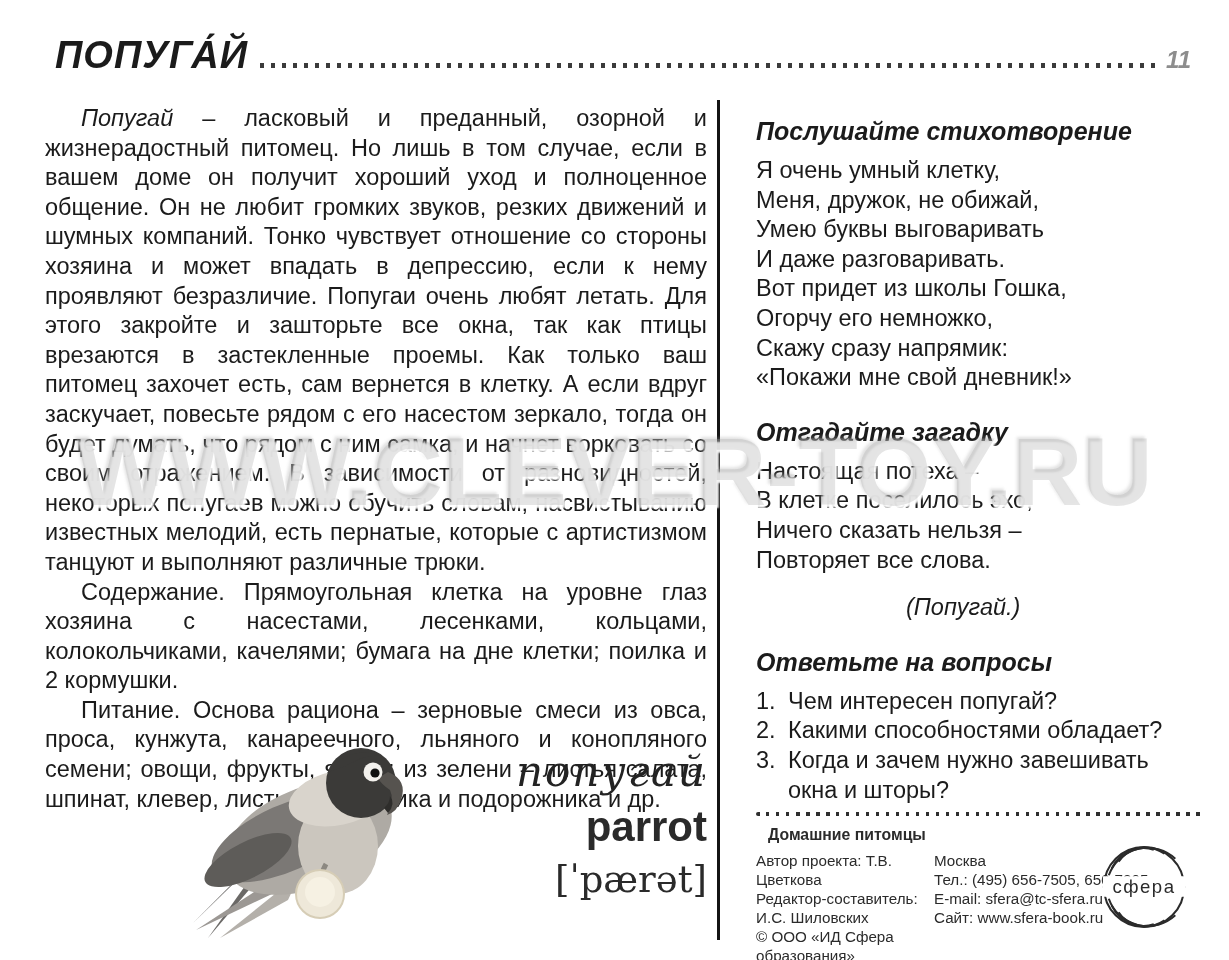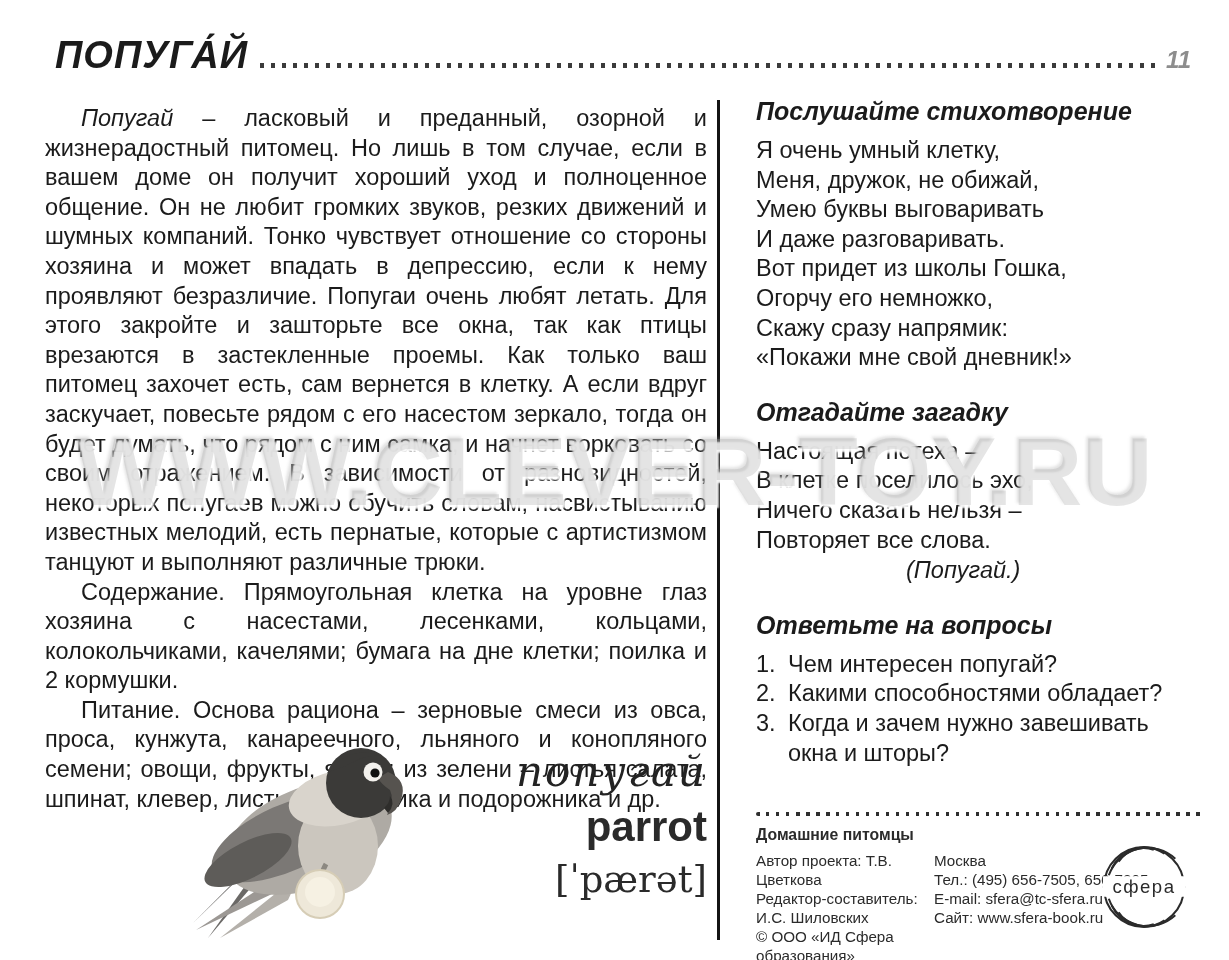--- a/index.html
+++ b/index.html
@@ -16,39 +16,39 @@
   .pagenum{font-size:24px; font-weight:bold; font-style:italic; color:#8d8d8d; line-height:1; padding-bottom:2px;}
   
   .left-col{position:absolute; left:45px; top:104px; width:662px;
     font-size:23.5px; line-height:29.6px; text-align:justify;}
   .left-col p{margin:0; text-indent:36px;}
   .lead-ital{font-style:italic;}
   .lead-bold{font-weight:normal;}
   
   .divider{position:absolute; left:717px; top:100px; width:2.5px; height:840px; background:#141414;}
   
-  .right-col{position:absolute; left:756px; top:96px; width:442px; font-size:23.5px; line-height:29.6px;}
+  .right-col{position:absolute; left:756px; top:116px; width:442px; font-size:23.5px; line-height:29.6px;}
   .rc-head{font-size:25px; font-weight:bold; font-style:italic; margin:0 0 10px 0; line-height:1.2;}
   .rc-block{margin:0;}
   .gap-lg{margin-top:24px;}
   .poem-line,.riddle-line{white-space:nowrap;}
-  .riddle-answer{font-style:italic; padding-left:150px; margin-top:1px;}
+  .riddle-answer{font-style:italic; padding-left:150px; margin-top:18px;}
   .q-list{margin:0; padding:0; list-style:none;}
   .q-item{display:flex;}
   .q-num{width:32px; flex:0 0 32px;}
   .q-text{flex:1;}
   
   .vocab{position:absolute; left:455px; top:744px; width:252px; text-align:right;}
   .v-ru{font-family:"DejaVu Serif", serif; font-style:italic; font-size:42px; line-height:56px; color:#232323; letter-spacing:2px;}
   .v-en{font-weight:bold; font-size:42px; line-height:54px; color:#2a2a2a;}
   .v-tr{font-family:"DejaVu Serif", serif; font-size:37px; line-height:52px; color:#2a2a2a;}
   
   .pub{position:absolute; left:756px; top:812px; width:450px; font-size:15.2px; line-height:19px; color:#2b2b2b;}
   .pub-dots{height:4px; background:repeating-linear-gradient(to right,#2e2e2e 0 3.5px,transparent 3.5px 10px); border-radius:2px;}
-  .pub-title{font-weight:bold; font-size:15.8px; margin-top:9px;}
+  .pub-title{font-weight:bold; font-size:15.8px; margin-top:9px;margin-left:12px;}
   .pub-cols{display:flex; margin-top:7px;}
   .pub-col-left{width:178px; flex:0 0 178px;}
   .pub-col-right{flex:1;}
   .logo-wrap{position:absolute; left:1100px; top:843px;text-align:right;}
   
   .parrot-wrap{position:absolute; left:150px; top:742px;}
   
   .watermark{
     position:absolute; left:0; top:404px; width:100%; text-align:center;
     font-size:97px; font-weight:bold; letter-spacing:0px; line-height:1.4;

